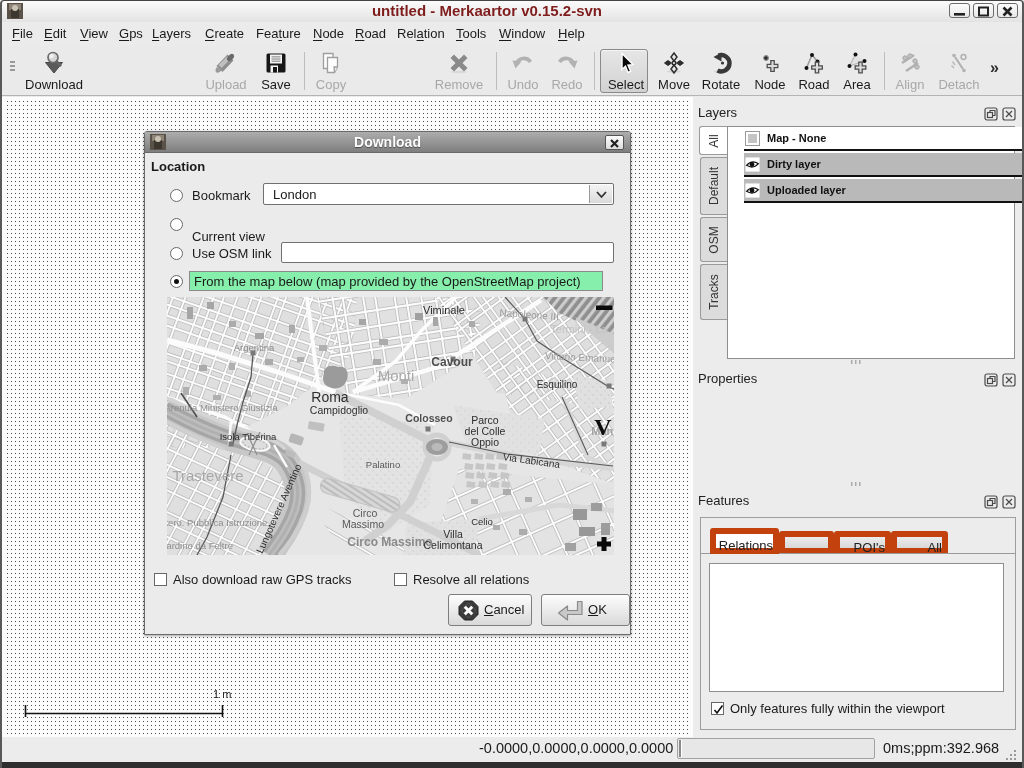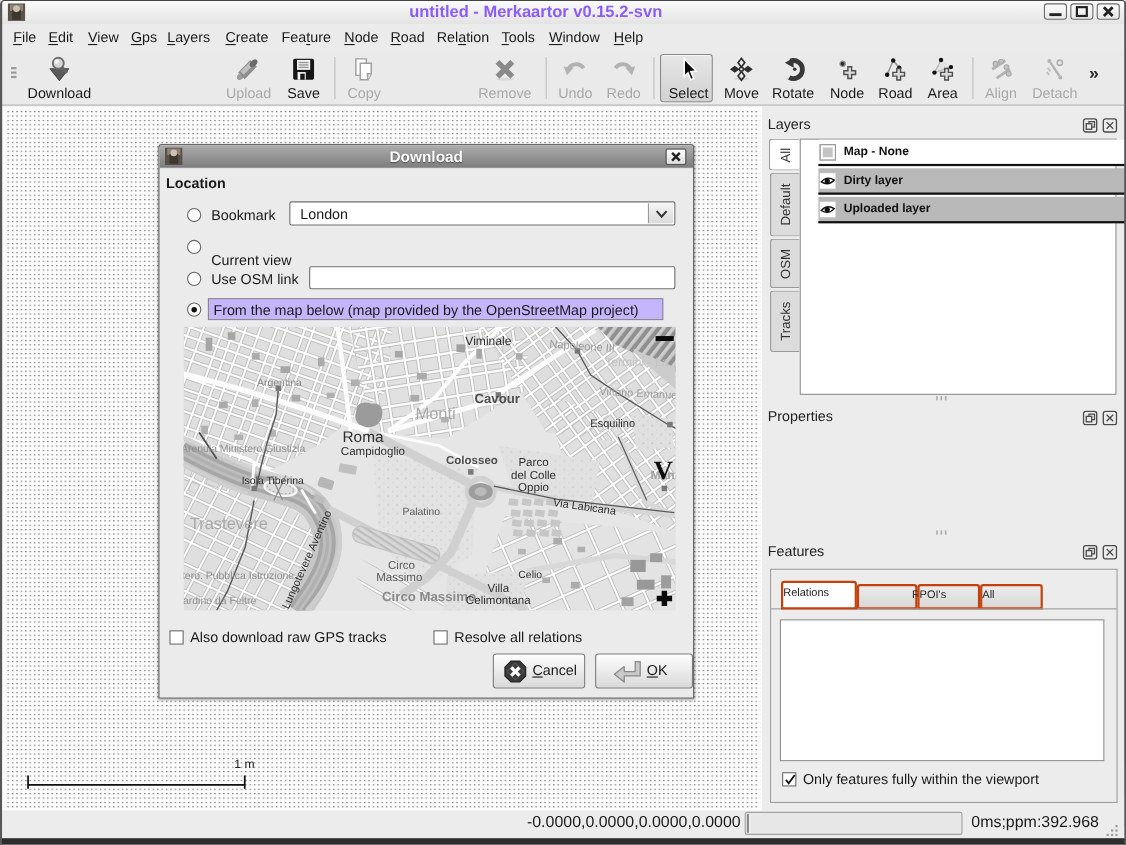--- a/index.html
+++ b/index.html
@@ -2,21 +2,21 @@
 <html><head>
 <meta charset="utf-8">
 <style>
 * { margin:0; padding:0; box-sizing:border-box; }
 html,body { width:1024px; height:768px; overflow:hidden; }
 body { font-family:"Liberation Sans", sans-serif; background:#ececec; position:relative; }
 .abs { position:absolute; }
 
 #winborder { left:0; top:0; width:1024px; height:768px; border:2px solid #585858; border-top:1px solid #444; border-bottom:none; border-radius:4px 4px 0 0; z-index:50; pointer-events:none; }
 #titlebar { left:1px; top:1px; width:1022px; height:21px; background:linear-gradient(#fbfbfb,#e3e3e3); border-radius:4px 4px 0 0; }
-#titletext { left:0; top:2px; width:974px; text-align:center; font-size:15px; font-weight:bold; color:#8b5cf6; }
+#titletext { left:0; top:2px; width:974px; text-align:center; font-size:15px; font-weight:bold; color:#7f1d1d; }
 .winbtn { top:3px; width:21px; height:15px; background:linear-gradient(#fcfcfc,#e8e8e8); border:1px solid #6c6c6c; border-radius:3px; }
 #appicon { left:7px; top:3px; width:16px; height:16px; }
 
 #menubar { left:2px; top:22px; width:1020px; height:24px; background:#ebebeb; }
 .menuitem { position:absolute; top:4px; font-size:13px; color:#1a1a1a; }
 .menuitem u { text-decoration-thickness:1px; text-underline-offset:2px; }
 
 #toolbar { left:2px; top:46px; width:1020px; height:50px; background:#eaeaea; border-bottom:1px solid #b4b4b4; }
 .tbtn { position:absolute; top:2px; height:46px; text-align:center; font-size:13px; color:#1a1a1a; }
 .tbtn.dis { color:#a8a8a8; }
@@ -30,21 +30,21 @@
 #rpanel { left:693px; top:97px; width:329px; height:640px; background:#ececec; }
 .ptitle { position:absolute; font-size:13px; color:#222; }
 .vtab { position:absolute; background:#dcdcdc; border:1px solid #9a9a9a; border-right:none; border-radius:3px 0 0 3px; }
 .vtab span { position:absolute; left:50%; top:50%; transform:translate(-50%,-50%) rotate(-90deg); font-size:12px; color:#333; white-space:nowrap; }
 .vtab.act { background:#fff; }
 #llist { left:727px; top:126px; width:288px; height:233px; background:#fff; border:1px solid #8e8e8e; }
 .lrow { position:absolute; left:16px; width:286px; height:24px; font-size:11px; color:#111;font-weight:bold; }
 .lrow .txt { position:absolute; left:23px; top:5px; }
 
 #fframe { left:700px; top:517px; width:316px; height:213px; border:1px solid #9e9e9e; background:#ececec; }
-.ftab { position:absolute; font-size:10px; color:#222; text-align:left; border:2px solid #c2410c; background:linear-gradient(#ececec,#d8d8d8); border-radius:3px 3px 0 0; }
+.ftab { position:absolute; font-size:13px; color:#222; text-align:right; border:6px solid #c2410c; background:linear-gradient(#ececec,#d8d8d8); border-radius:3px 3px 0 0; }
 #flist { left:709px; top:563px; width:295px; height:129px; background:#fff; border:1px solid #8e8e8e; }
 
 #statusbar { left:2px; top:737px; width:1020px; height:25px; background:#ececec; }
 #botbar { left:0px; top:762px; width:1024px; height:6px; background:#2e2e2e; }
 
 #dlg { left:144px; top:131px; width:487px; height:504px; background:#ebebeb; border:1px solid #6a6a6a; box-shadow:0 1px 3px rgba(0,0,0,.35); border-radius:3px 3px 0 0; z-index:20; }
 #dlgtitle { left:0; top:0; width:100%; height:21px; background:linear-gradient(#adadad,#7e7e7e); border-radius:2px 2px 0 0; border-bottom:1px solid #696969; }
 #dlgtitle .t { position:absolute; width:100%; top:2px; text-align:center; font-weight:bold; font-size:14px; color:#fdfdfd; text-shadow:0 1px 1px #4a4a4a; }
 .radio { position:absolute; width:13px; height:13px; border-radius:50%; border:1px solid #686868; background:#fff; }
 .radio.sel::after { content:""; position:absolute; left:3px; top:3px; width:5px; height:5px; border-radius:50%; background:#101010; }
@@ -406,21 +406,21 @@
     <div style="position:absolute; right:1px; top:1px; width:23px; height:18px; background:linear-gradient(#f4f4f4,#dadada); border-left:1px solid #9a9a9a;"><svg width="23" height="18" viewBox="0 0 23 18">
           <path d="M7 7 L11.5 12 L16 7" fill="none" stroke="#333" stroke-width="1.8"></path>
         </svg></div>
   </div>
   <div class="radio" style="left:25px; top:86px;"></div>
   <div class="dlab" style="left:47px; top:85px;margin-top:12px;">Current view</div>
   <div class="radio" style="left:25px; top:115px;"></div>
   <div class="dlab" style="left:47px; top:114px;">Use OSM link</div>
   <div class="abs" style="left:136px; top:110px; width:333px; height:21px; background:#fff; border:1px solid #707070; border-radius:2px;"></div>
   <div class="radio sel" style="left:25px; top:143px;"></div>
-  <div class="abs" style="left:44px; top:139px; width:414px; height:20px; border:1px solid #8a8a8a; background:#c4b5fd;">
+  <div class="abs" style="left:44px; top:139px; width:414px; height:20px; border:1px solid #8a8a8a; background:#86efac;">
     <div class="dlab" style="left:4px; top:2px;">From the map below (map provided by the OpenStreetMap project)</div>
   </div>
 
   <div class="abs" id="mapbox" style="left:22px; top:165px; width:447px; height:258px; background:#e6e6e6;"><svg width="447" height="258" viewBox="0 0 447 258">
 <rect width="447" height="258" fill="#e6e6e6"></rect>
 <defs>
 <pattern id="pdots" width="8" height="8" patternUnits="userSpaceOnUse">
             <circle cx="2" cy="2" r="0.8" fill="#a8a8a8"></circle>
             <circle cx="6" cy="6" r="0.7" fill="#b4b4b4"></circle>
           </pattern>

